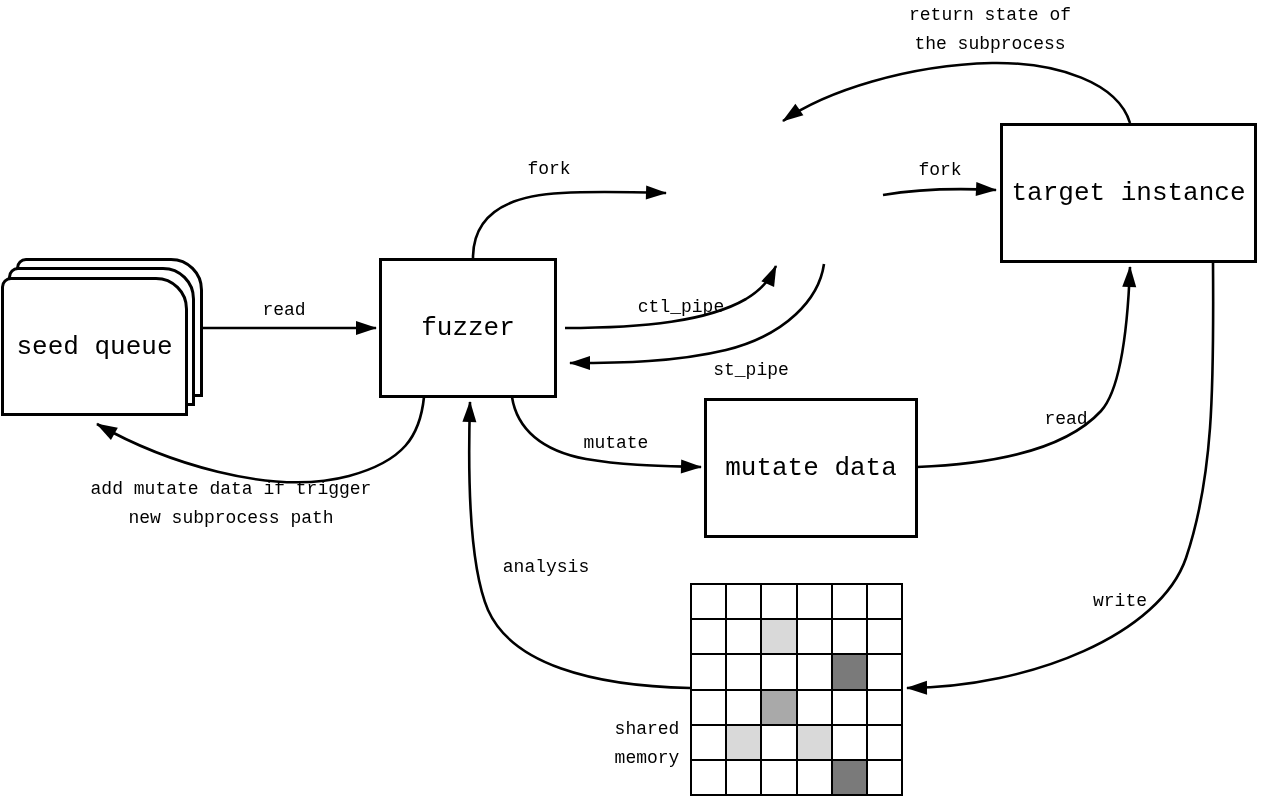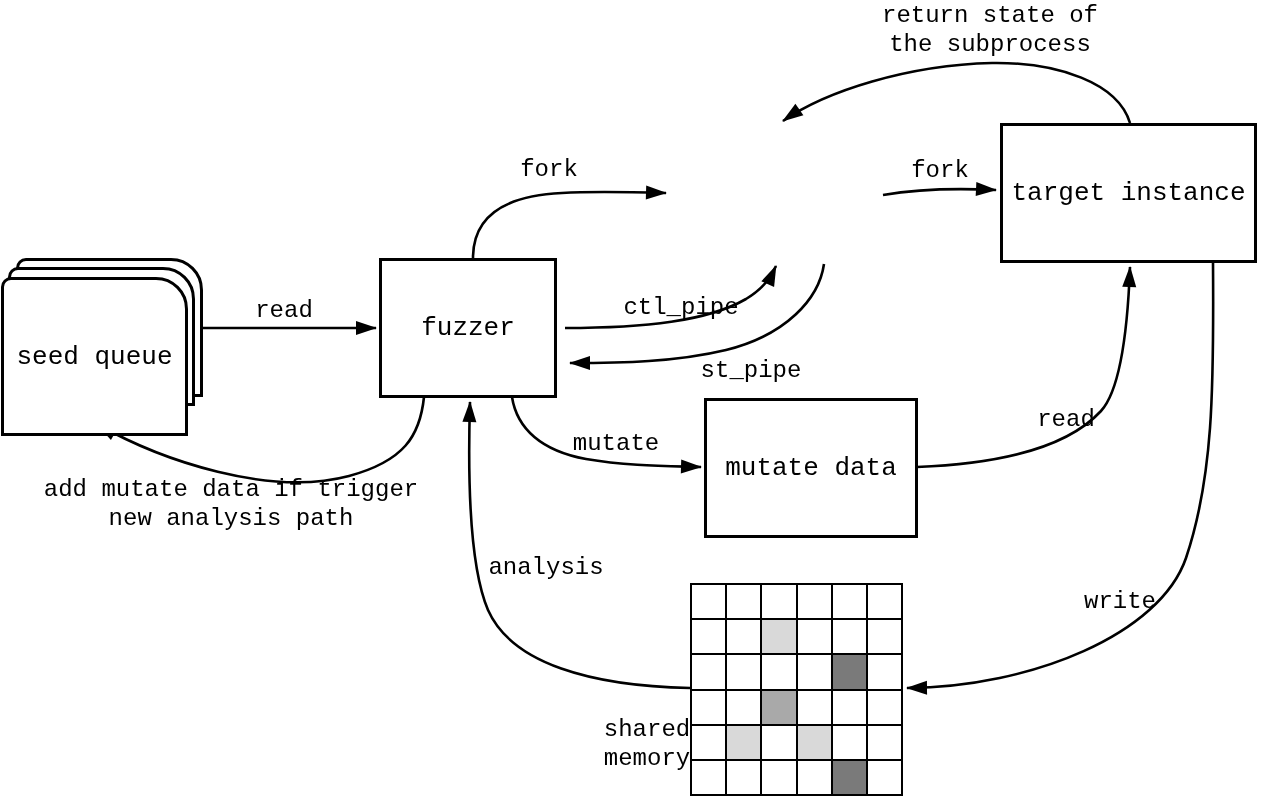--- a/index.html
+++ b/index.html
@@ -42,21 +42,21 @@
     box-sizing: border-box;
     border: 3px solid #000000;
     background: #ffffff;
     border-radius: 10px 32px 0 0;
     width: 187px;
     height: 139px;
   }
   .edge-label {
     position: absolute;
     transform: translate(-50%, -50%);
-    font-size: 24px;
+    font-size: 18px;
     line-height: 29px;
     white-space: nowrap;
     text-align: center;
   }
   .two-line div { white-space: nowrap; }
   #shared-memory-grid {
     position: absolute;
     left: 690px;
     top: 583px;
     width: 213px;
@@ -91,21 +91,21 @@
     <path class="edge" d="M824,264 C819,299 786,335 726,350 C676,362 622,363 570,363" marker-end="url(#arrowhead)"></path>
     <path class="edge" d="M512,397 C517,429 542,451 586,459 C626,466 666,466 701,467" marker-end="url(#arrowhead)"></path>
     <path class="edge" d="M917,467 C996,464 1066,449 1101,411 C1122,388 1128,320 1130,267" marker-end="url(#arrowhead)"></path>
     <path class="edge" d="M1213,262 C1214,390 1213,478 1186,558 C1160,634 1032,687 907,688" marker-end="url(#arrowhead)"></path>
     <path class="edge" d="M690,688 C592,686 512,664 488,610 C468,563 468,468 470,402" marker-end="url(#arrowhead)"></path>
     <path class="edge" d="M424,397 C420,436 404,461 349,476 C270,497 162,461 97,424" marker-end="url(#arrowhead)"></path>
   </svg>
 
   <div class="page" style="left:16px; top:258px;"></div>
   <div class="page" style="left:8px; top:267px;"></div>
-  <div class="page node" style="left:1px; top:277px; width:187px; height:159px;">
+  <div class="page node" style="left:1px; top:277px; width:187px; height:139px;">
     <span>seed queue</span>
   </div>
 
   <div class="node" style="left:379px; top:258px; width:178px; height:140px;">
     <span>fuzzer</span>
   </div>
   <div class="node" style="left:1000px; top:123px; width:257px; height:140px;">
     <span>target instance</span>
   </div>
   <div class="node" style="left:704px; top:398px; width:214px; height:140px;">
@@ -159,20 +159,20 @@
     <div>the subprocess</div>
   </div>
   <div class="edge-label" style="left:681px; top:307px;">ctl_pipe</div>
   <div class="edge-label" style="left:751px; top:370px;">st_pipe</div>
   <div class="edge-label" style="left:616px; top:443px;">mutate</div>
   <div class="edge-label" style="left:1066px; top:419px;">read</div>
   <div class="edge-label" style="left:1120px; top:601px;">write</div>
   <div class="edge-label" style="left:546px; top:567px;">analysis</div>
   <div class="edge-label two-line" style="left:231px; top:504px;">
     <div>add mutate data if trigger</div>
-    <div>new analysis path</div>
+    <div>new subprocess path</div>
   </div>
   <div class="edge-label two-line" style="left:647px; top:744px;">
     <div>shared</div>
     <div>memory</div>
   </div>
 
 </div>
 
 </body></html>

